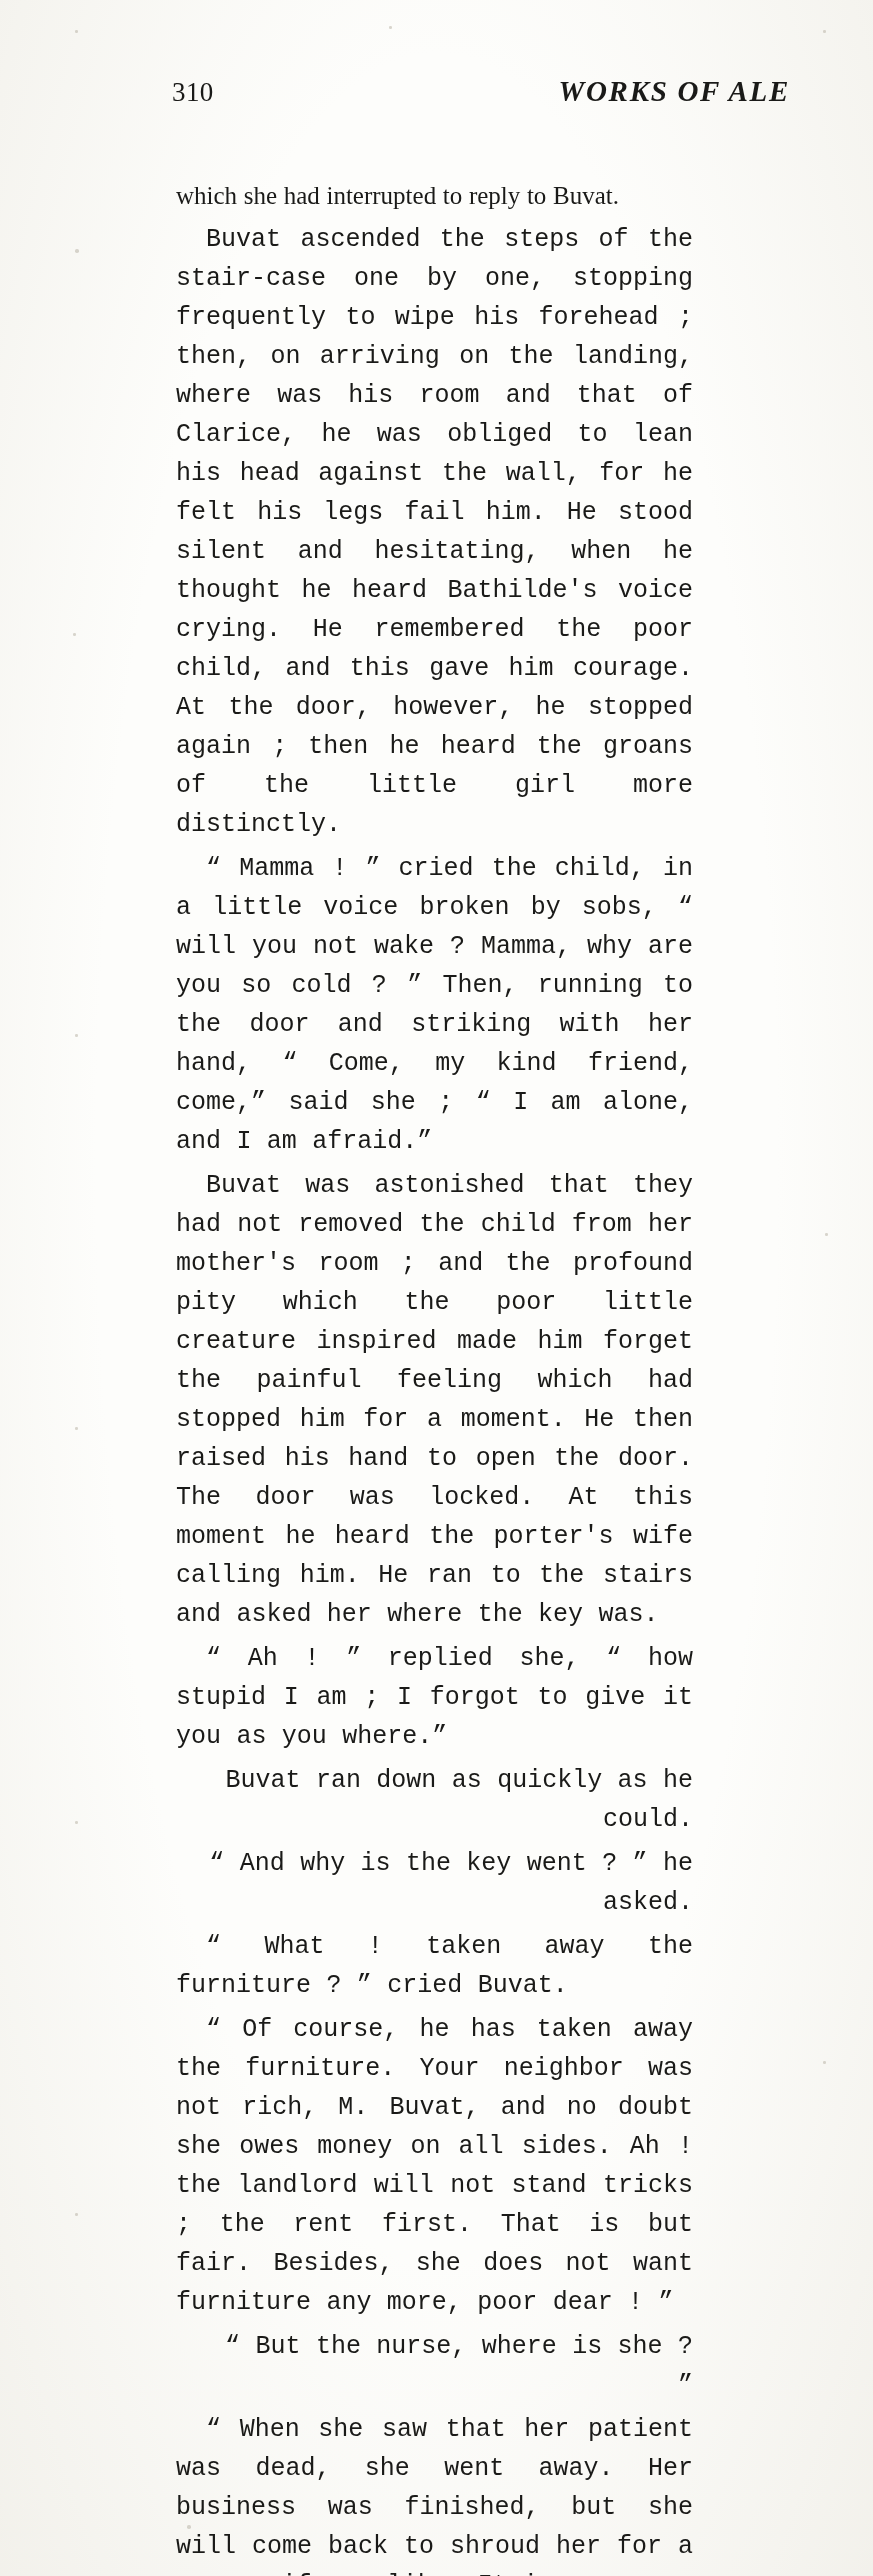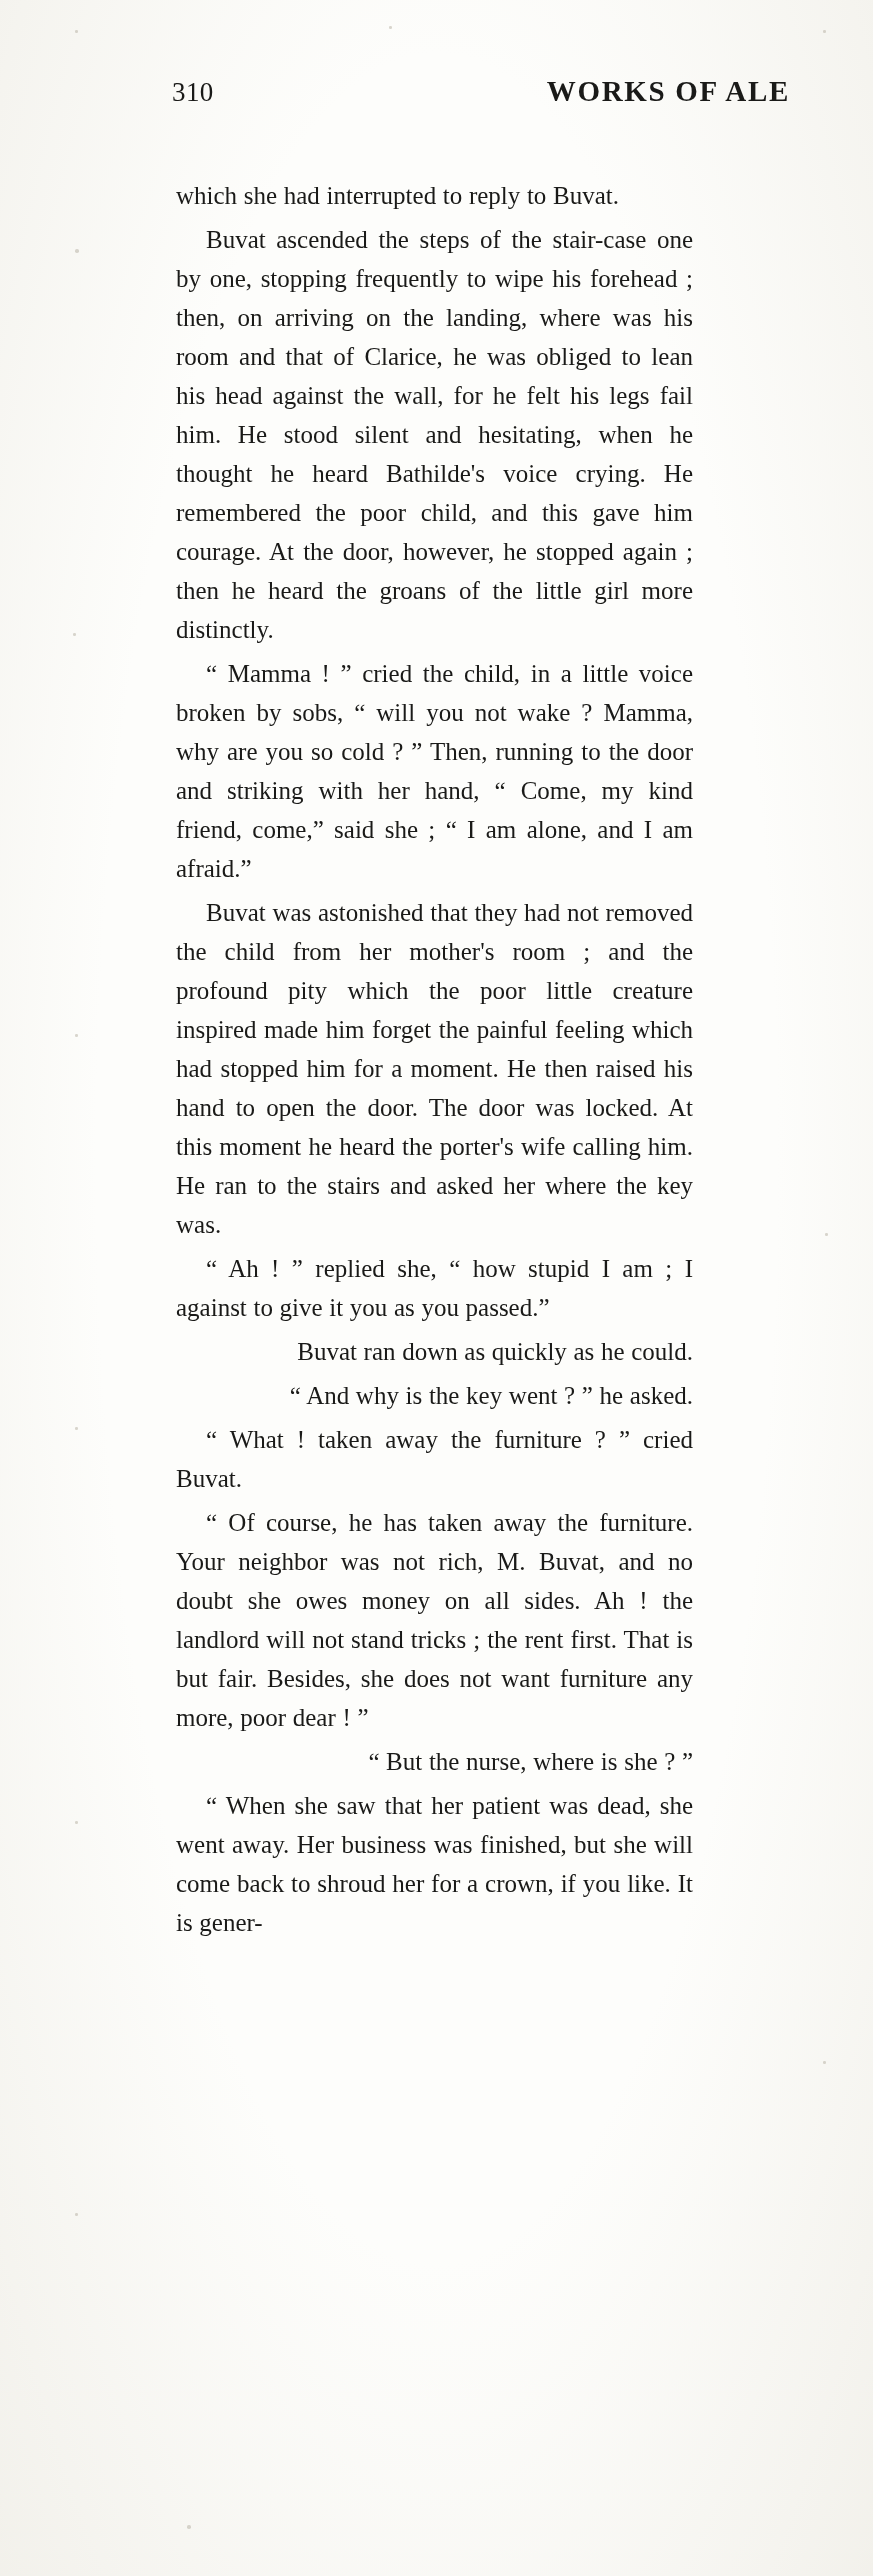--- a/index.html
+++ b/index.html
@@ -51,20 +51,21 @@
     top: 0;
     font-size: 27px;
     letter-spacing: 0.4px;
     font-family: "Liberation Serif", serif;
   }
   .running-head {
     position: absolute;
     right: 84px;
     top: -1.7px;
     font-size: 29px;
+    font-style: italic;
     font-weight: bold;
     letter-spacing: 1.7px;
     white-space: nowrap;
   }
 
   .body-text {
     position: absolute;
     left: 171px;
     top: 171px;
     width: 527px;
@@ -73,20 +74,21 @@
     margin: 5px;
     font-size: 25px;
     line-height: 39px;
     text-align: justify;
     text-justify: inter-word;
     word-spacing: 0.4px;
     hyphens: manual;
   }
   p.indent {
     text-indent: 30px;
+    font-family: Liberation Mono, monospace;
   }
   .lastline-left {
     text-align: right;
   }
 </style>
 </head>
 <body>
 
 <div class="page">
 
@@ -108,21 +110,21 @@
   <div class="header">
     <div class="folio">310</div>
     <div class="running-head">WORKS  OF  ALE</div>
   </div>
 
   <div class="body-text">
     <p>which she had interrupted to reply to Buvat.</p>
     <p class="indent">Buvat ascended the steps of the stair-case one by one, stopping frequently to wipe his forehead ; then, on arriving on the landing, where was his room and that of Clarice, he was obliged to lean his head against the wall, for he felt his legs fail him.   He stood silent and hesitating, when he thought he heard Bathilde's voice crying.   He remembered the poor child, and this gave him courage.   At the door, however, he stopped again ; then he heard the groans of the little girl more distinctly.</p>
     <p class="indent">“ Mamma ! ” cried the child, in a little voice broken by sobs, “ will you not wake ? Mamma, why are you so cold ? ”   Then, running to the door and striking with her hand, “ Come, my kind friend, come,” said she ; “ I am alone, and I am afraid.”</p>
     <p class="indent">Buvat was astonished that they had not removed the child from her mother's room ; and the profound pity which the poor little creature inspired made him forget the painful feeling which had stopped him for a moment.   He then raised his hand to open the door.   The door was locked.   At this moment he heard the porter's wife calling him.   He ran to the stairs and asked her where the key was.</p>
-    <p class="indent">“ Ah ! ” replied she, “ how stupid I am ; I against to give it you as you passed.”</p>
+    <p class="indent">“ Ah ! ” replied she, “ how stupid I am ; I forgot to give it you as you where.”</p>
     <p class="indent lastline-left">Buvat ran down as quickly as he could.</p>
     <p class="indent lastline-left">“ And why is the key went ? ” he asked.</p>
     <p class="indent">“ What ! taken away the furniture ? ” cried Buvat.</p>
     <p class="indent">“ Of course, he has taken away the furniture.   Your neighbor was not rich, M. Buvat, and no doubt she owes money on all sides.   Ah ! the landlord will not stand tricks ; the rent first.   That is but fair.   Besides, she does not want furniture any more, poor dear ! ”</p>
     <p class="indent lastline-left">“ But the nurse, where is she ? ”</p>
     <p class="indent">“ When she saw that her patient was dead, she went away.   Her business was finished, but she will come back to shroud her for a crown, if you like.   It is gener-</p>
   </div>
 
 </div>
 

